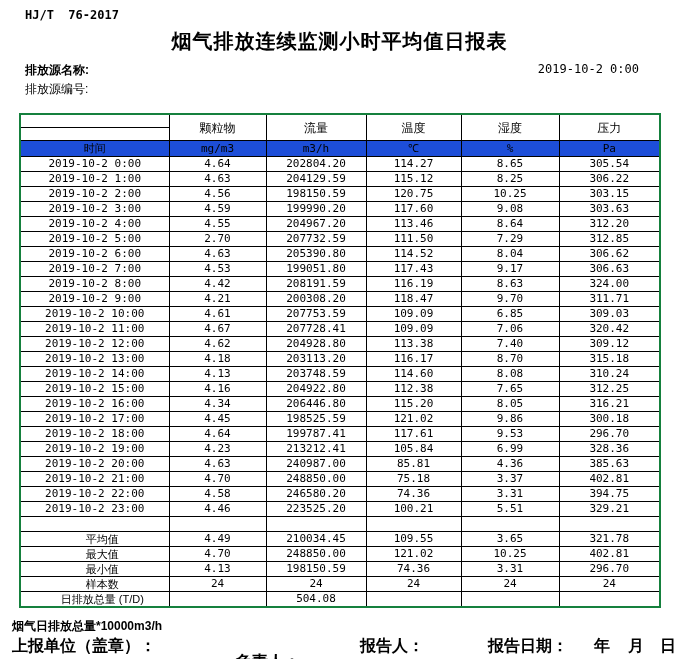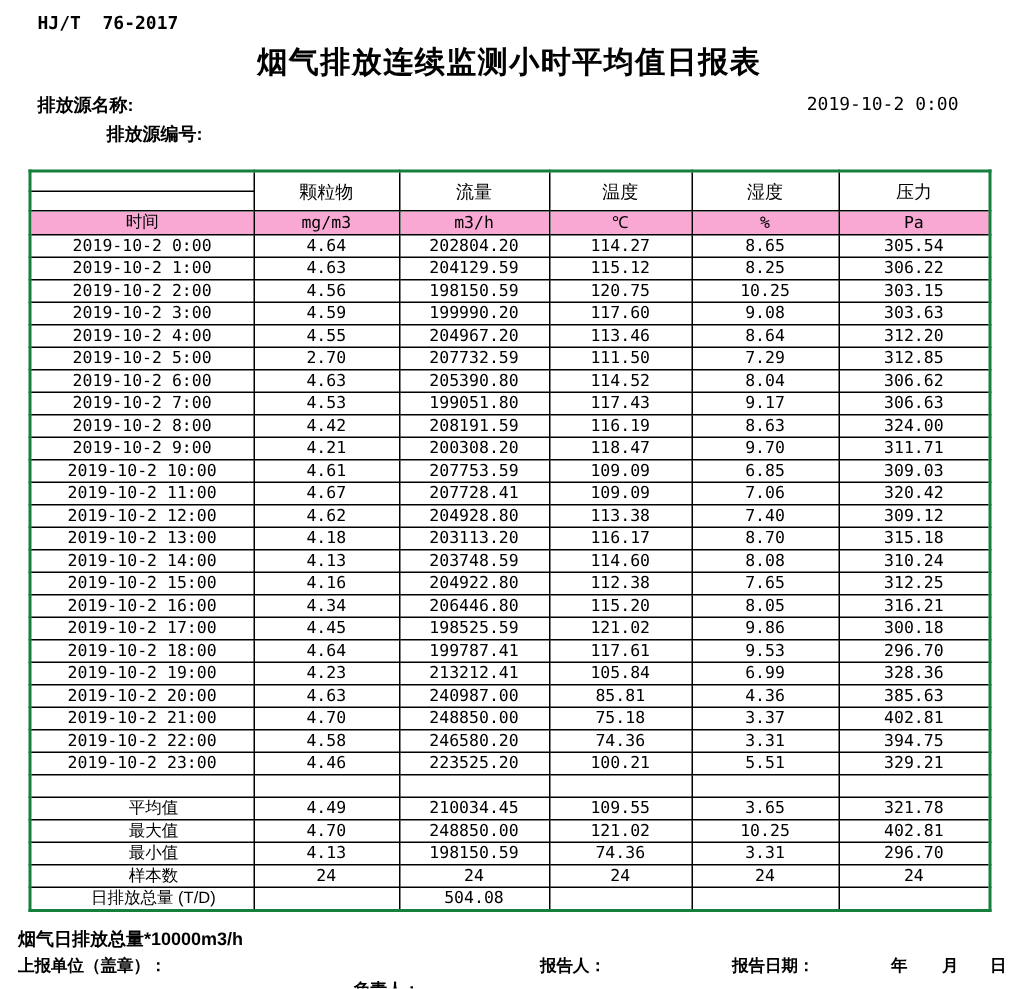--- a/index.html
+++ b/index.html
@@ -8,21 +8,21 @@
     background:#ffffff;
     font-family:"Liberation Sans", sans-serif;
     color:#000;
     position:relative;
     overflow:hidden;
   }
   .abs { position:absolute; }
   .std-no { left:25px; top:8px; font-size:12px; font-weight:bold; font-family:"DejaVu Sans Mono", monospace; white-space:pre; }
   .title { left:0; top:28px; width:679px; text-align:center; font-size:20px; font-weight:bold; letter-spacing:1px; }
   .src-name { left:25px; top:62px; font-size:12px; font-weight:bold; }
-  .src-code { left:25px; top:81px; font-size:12px; font-weight:bold;margin-left:46px; }
+  .src-code { left:25px; top:81px; font-size:12px; font-weight:normal; }
   .report-dt { top:62px; right:40px; font-size:12px; font-family:"DejaVu Sans Mono", monospace; }
 
   table.report {
     position:absolute; left:19px; top:113px;
     width:640px;
     border-collapse:collapse;
     table-layout:fixed;
     border:2px solid #15803d;
   }
   table.report td {
@@ -31,28 +31,28 @@
     text-align:center;
     vertical-align:middle;
     font-size:11px;
     height:14px;
     line-height:14px;
     overflow:hidden;
     white-space:nowrap;
   }
   tr.h1 td { height:12px; line-height:12px; font-size:12px; }
   tr.h1 td.poll { font-size:12px; font-weight:normal; }
-  tr.units td { background:#f9a8d4; height:15px; line-height:15px; font-size:11px; }
+  tr.units td { background:#1d4ed8; height:15px; line-height:15px; font-size:11px; }
   td.c-num { font-family:"DejaVu Sans Mono", monospace; font-size:11px; }
   td.c-label { font-size:11px; }
   tbody.data td:first-child { font-family:"DejaVu Sans Mono", monospace; }
   tbody.summary td:first-child { font-family:"Liberation Sans", sans-serif;padding-left:17px; }
 
   .foot-note { left:12px; top:618px; font-size:12px; font-weight:bold; }
-  .foot-line { top:636px; left:0; width:679px; height:16px; font-size:11px; font-weight:bold; }
+  .foot-line { top:636px; left:0; width:679px; height:16px; font-size:16px; font-weight:bold; }
   .foot-line span { position:absolute; white-space:nowrap; }
   .fl-unit { left:12px; }
   .fl-resp { left:236px;margin-top:16px; }
   .fl-reporter { left:360px; }
   .fl-date { left:488px; }
   .fl-year { left:594px; }
   .fl-month { left:628px; }
   .fl-day { left:660px; }
 </style>
 </head>

